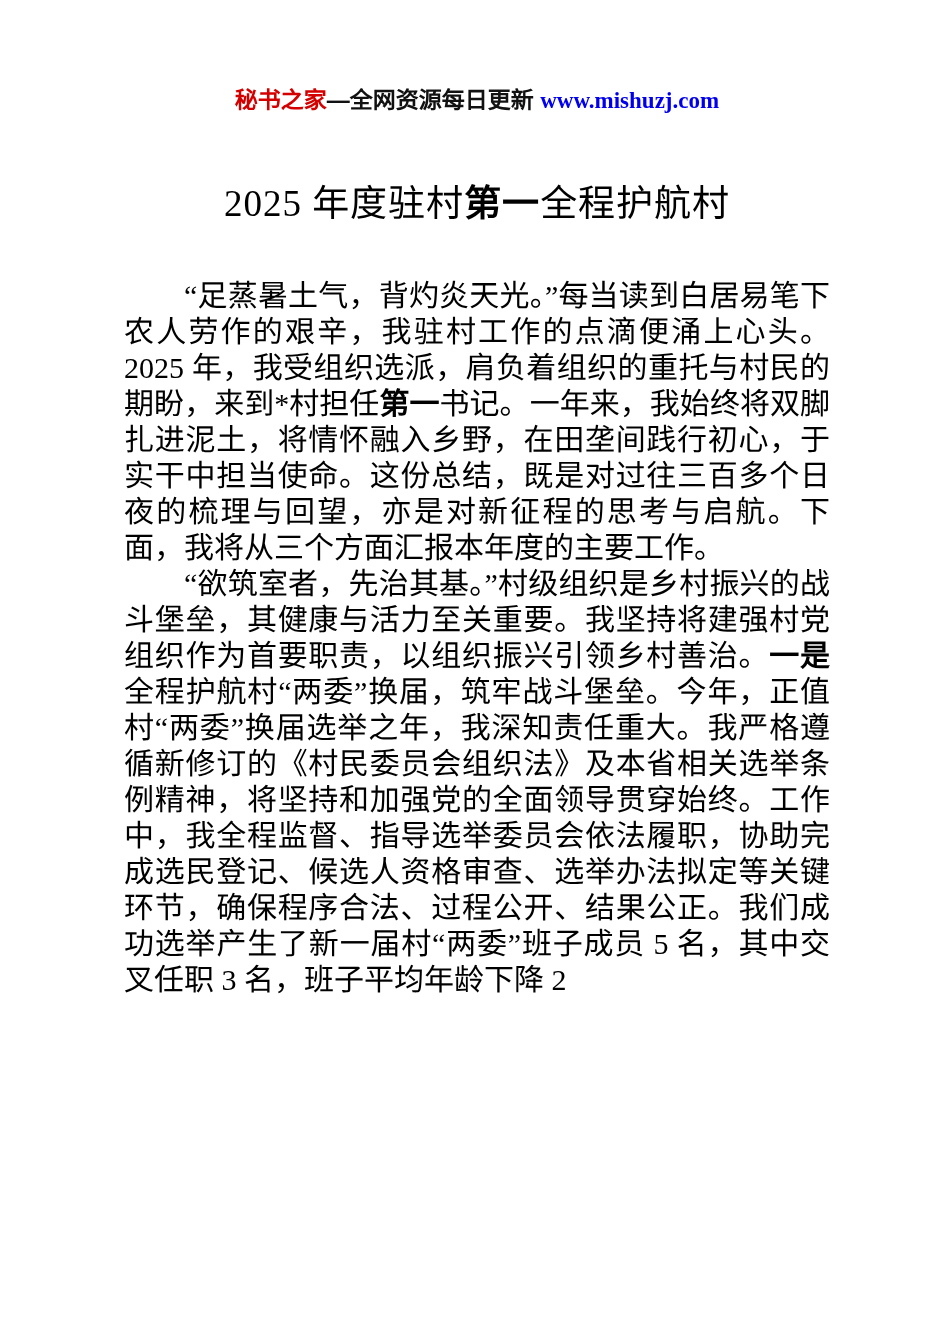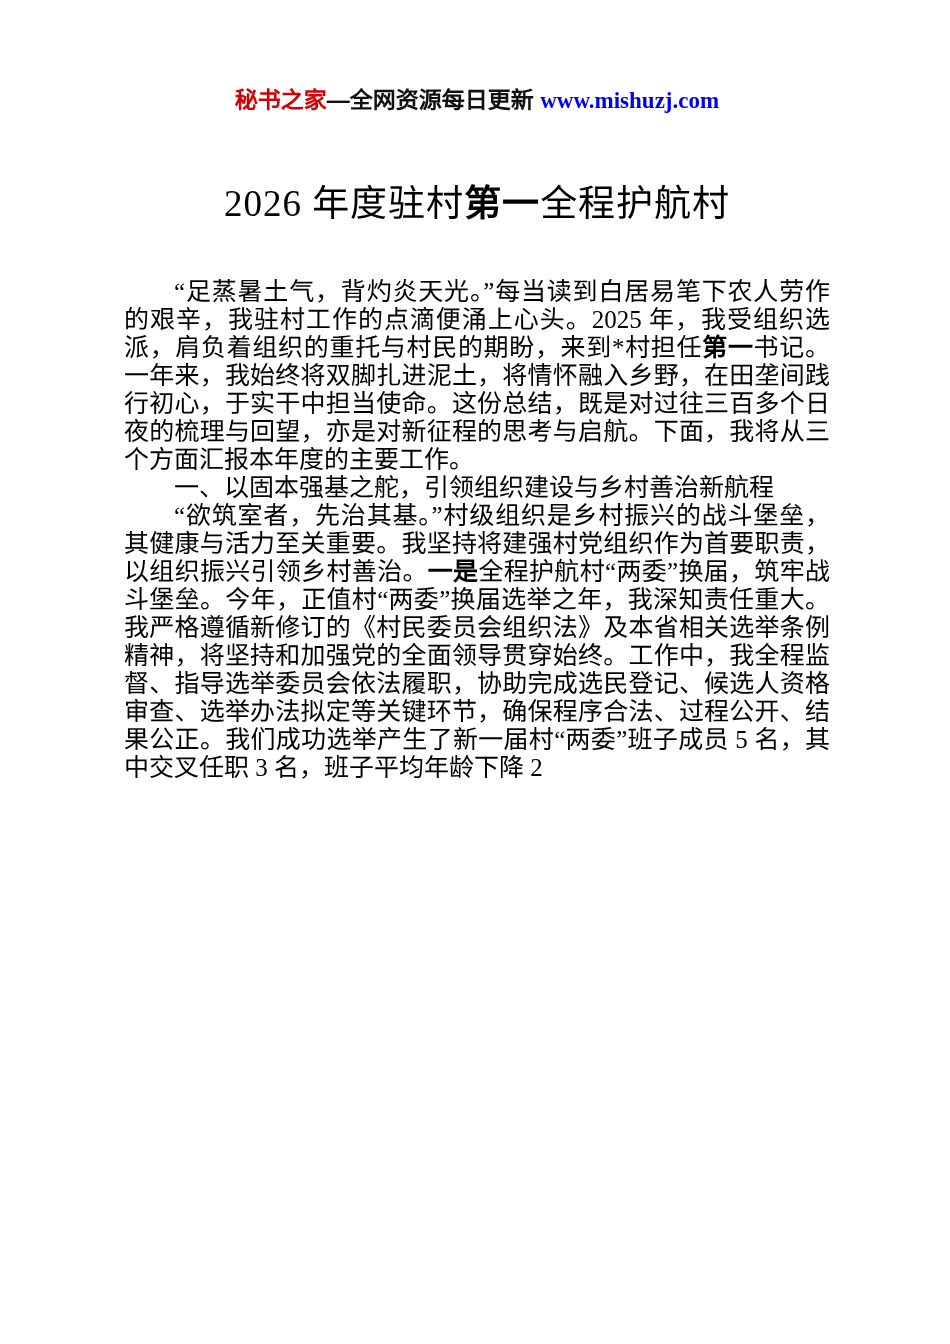--- a/index.html
+++ b/index.html
@@ -37,41 +37,40 @@
   .doc-title {
     margin: 66px 0 0 0;
     text-align: center;
     font-size: 37px;
     font-weight: 400;
     line-height: 1.2;
     letter-spacing: 1px;
   }
   .doc-body {
     margin-top: 52px;
-    font-size: 25px;
-    line-height: 28px;
+    font-size: 30px;
+    line-height: 36px;
     text-align: justify;
     text-justify: inter-ideograph;
   }
   .doc-body p {
     margin: 0;
     text-indent: 2em;
   }
   .bold { font-weight: 700; margin-top: 39px; }
 </style>
 </head>
 <body>
 
 <div class="page">
 
   <div class="doc-header">
     <span class="brand">秘书之家</span><span class="tagline">—全网资源每日更新 </span><a class="url" href="#">www.mishuzj.com</a>
   </div>
 
-  <h1 class="doc-title" id="doc-title"><span>2026 年度驻村</span><span class="bold">第一</span><span>全程护航村</span></h1>
+  <h1 class="doc-title" id="doc-title"><span>2025 年度驻村</span><span class="bold">第一</span><span>全程护航村</span></h1>
 
   <div class="doc-body" id="doc-body">
       <p><span>“足蒸暑土气，背灼炎天光。”每当读到白居易笔下农人劳作的艰辛，我驻村工作的点滴便涌上心头。2025 年，我受组织选派，肩负着组织的重托与村民的期盼，来到*村担任</span><span class="bold">第一</span><span>书记。一年来，我始终将双脚扎进泥土，将情怀融入乡野，在田垄间践行初心，于实干中担当使命。这份总结，既是对过往三百多个日夜的梳理与回望，亦是对新征程的思考与启航。下面，我将从三个方面汇报本年度的主要工作。</span></p>
-      <p><span>一、以固本强基之舵，引领组织建设与乡村善治新航程</span></p>
       <p><span>“欲筑室者，先治其基。”村级组织是乡村振兴的战斗堡垒，其健康与活力至关重要。我坚持将建强村党组织作为首要职责，以组织振兴引领乡村善治。</span><span class="bold">一是</span><span>全程护航村“两委”换届，筑牢战斗堡垒。今年，正值村“两委”换届选举之年，我深知责任重大。我严格遵循新修订的《村民委员会组织法》及本省相关选举条例精神，将坚持和加强党的全面领导贯穿始终。工作中，我全程监督、指导选举委员会依法履职，协助完成选民登记、候选人资格审查、选举办法拟定等关键环节，确保程序合法、过程公开、结果公正。我们成功选举产生了新一届村“两委”班子成员 5 名，其中交叉任职 3 名，班子平均年龄下降 2</span></p>
     </div>
 
 </div>
 
 </body></html>

